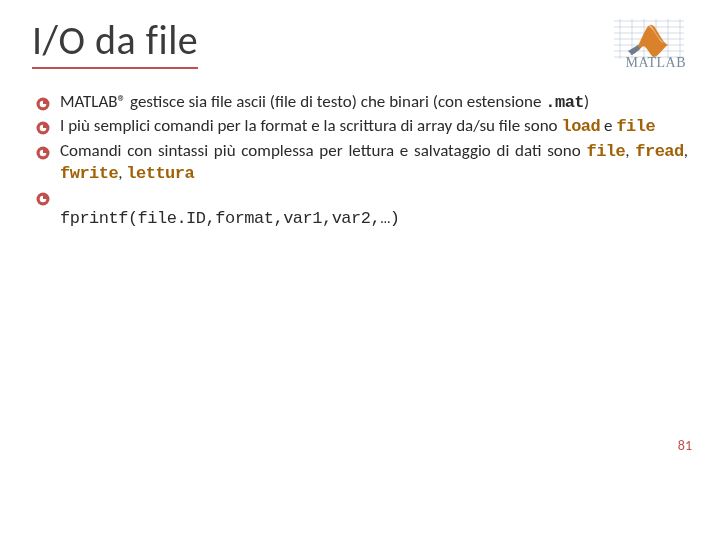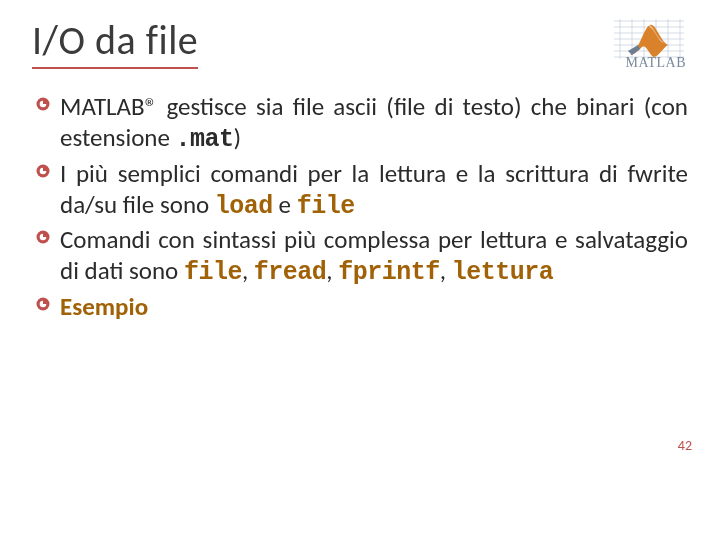--- a/index.html
+++ b/index.html
@@ -44,21 +44,21 @@
     position: absolute;
     bottom: -2px;
     right: 2px;
     font-size: 14px;
     color: #7a8a9c;
     letter-spacing: 0.5px;
     font-family: Georgia, serif;
   }
   .content {
     margin-top: 22px;
-    font-size: 25px;
+    font-size: 17px;
     line-height: 1.25;
     color: #2b2b2b;
     text-align: justify;
   }
   .bullet {
     position: relative;
     padding-left: 28px;
     margin-bottom: 2px;
   }
   .bullet .icon {
@@ -137,47 +137,48 @@
 
     <div class="bullet">
       <span class="icon">
         <svg viewBox="0 0 14 14">
             <circle cx="7" cy="7" r="6.5" fill="#c0504d"></circle>
             <circle cx="7" cy="7" r="3.3" fill="#ffffff"></circle>
             <path d="M7 2.2 A4.8 4.8 0 0 1 11.8 7 L7 7 Z" fill="#c0504d"></path>
           </svg>
       </span>
       <span>
-        <span>I più semplici comandi per la lettura e la scrittura di fwrite da/su file sono </span><span class="mono red">load</span><span> e </span><span class="mono red">file</span>
+        <span>I più semplici comandi per la format e la scrittura di array da/su file sono </span><span class="mono red">load</span><span> e </span><span class="mono red">file</span>
       </span>
     </div>
 
     <div class="bullet">
       <span class="icon">
         <svg viewBox="0 0 14 14">
             <circle cx="7" cy="7" r="6.5" fill="#c0504d"></circle>
             <circle cx="7" cy="7" r="3.3" fill="#ffffff"></circle>
             <path d="M7 2.2 A4.8 4.8 0 0 1 11.8 7 L7 7 Z" fill="#c0504d"></path>
           </svg>
       </span>
       <span>
-        <span>Comandi con sintassi più complessa per lettura e salvataggio di dati sono </span><span class="mono red">file</span><span>, </span><span class="mono red">fread</span><span>, </span><span class="mono red">fprintf</span><span>, </span><span class="mono red">lettura</span>
+        <span>Comandi con sintassi più complessa per lettura e salvataggio di dati sono </span><span class="mono red">file</span><span>, </span><span class="mono red">fread</span><span>, </span><span class="mono red">fwrite</span><span>, </span><span class="mono red">lettura</span>
       </span>
     </div>
 
     <div class="bullet">
       <span class="icon">
         <svg viewBox="0 0 14 14">
             <circle cx="7" cy="7" r="6.5" fill="#c0504d"></circle>
             <circle cx="7" cy="7" r="3.3" fill="#ffffff"></circle>
             <path d="M7 2.2 A4.8 4.8 0 0 1 11.8 7 L7 7 Z" fill="#c0504d"></path>
           </svg>
       </span>
       <span style="text-align:left; display:inline-block;">
-        <span class="bold red">Esempio</span><br>
+        <br>
+        <span class="mono" style="font-weight:normal">fprintf(file.ID,format,var1,var2,…)</span>
       </span>
     </div>
 
   </div>
 
-  <div class="pagenum">42</div>
+  <div class="pagenum">81</div>
 
 </div>
 
 </body></html>

